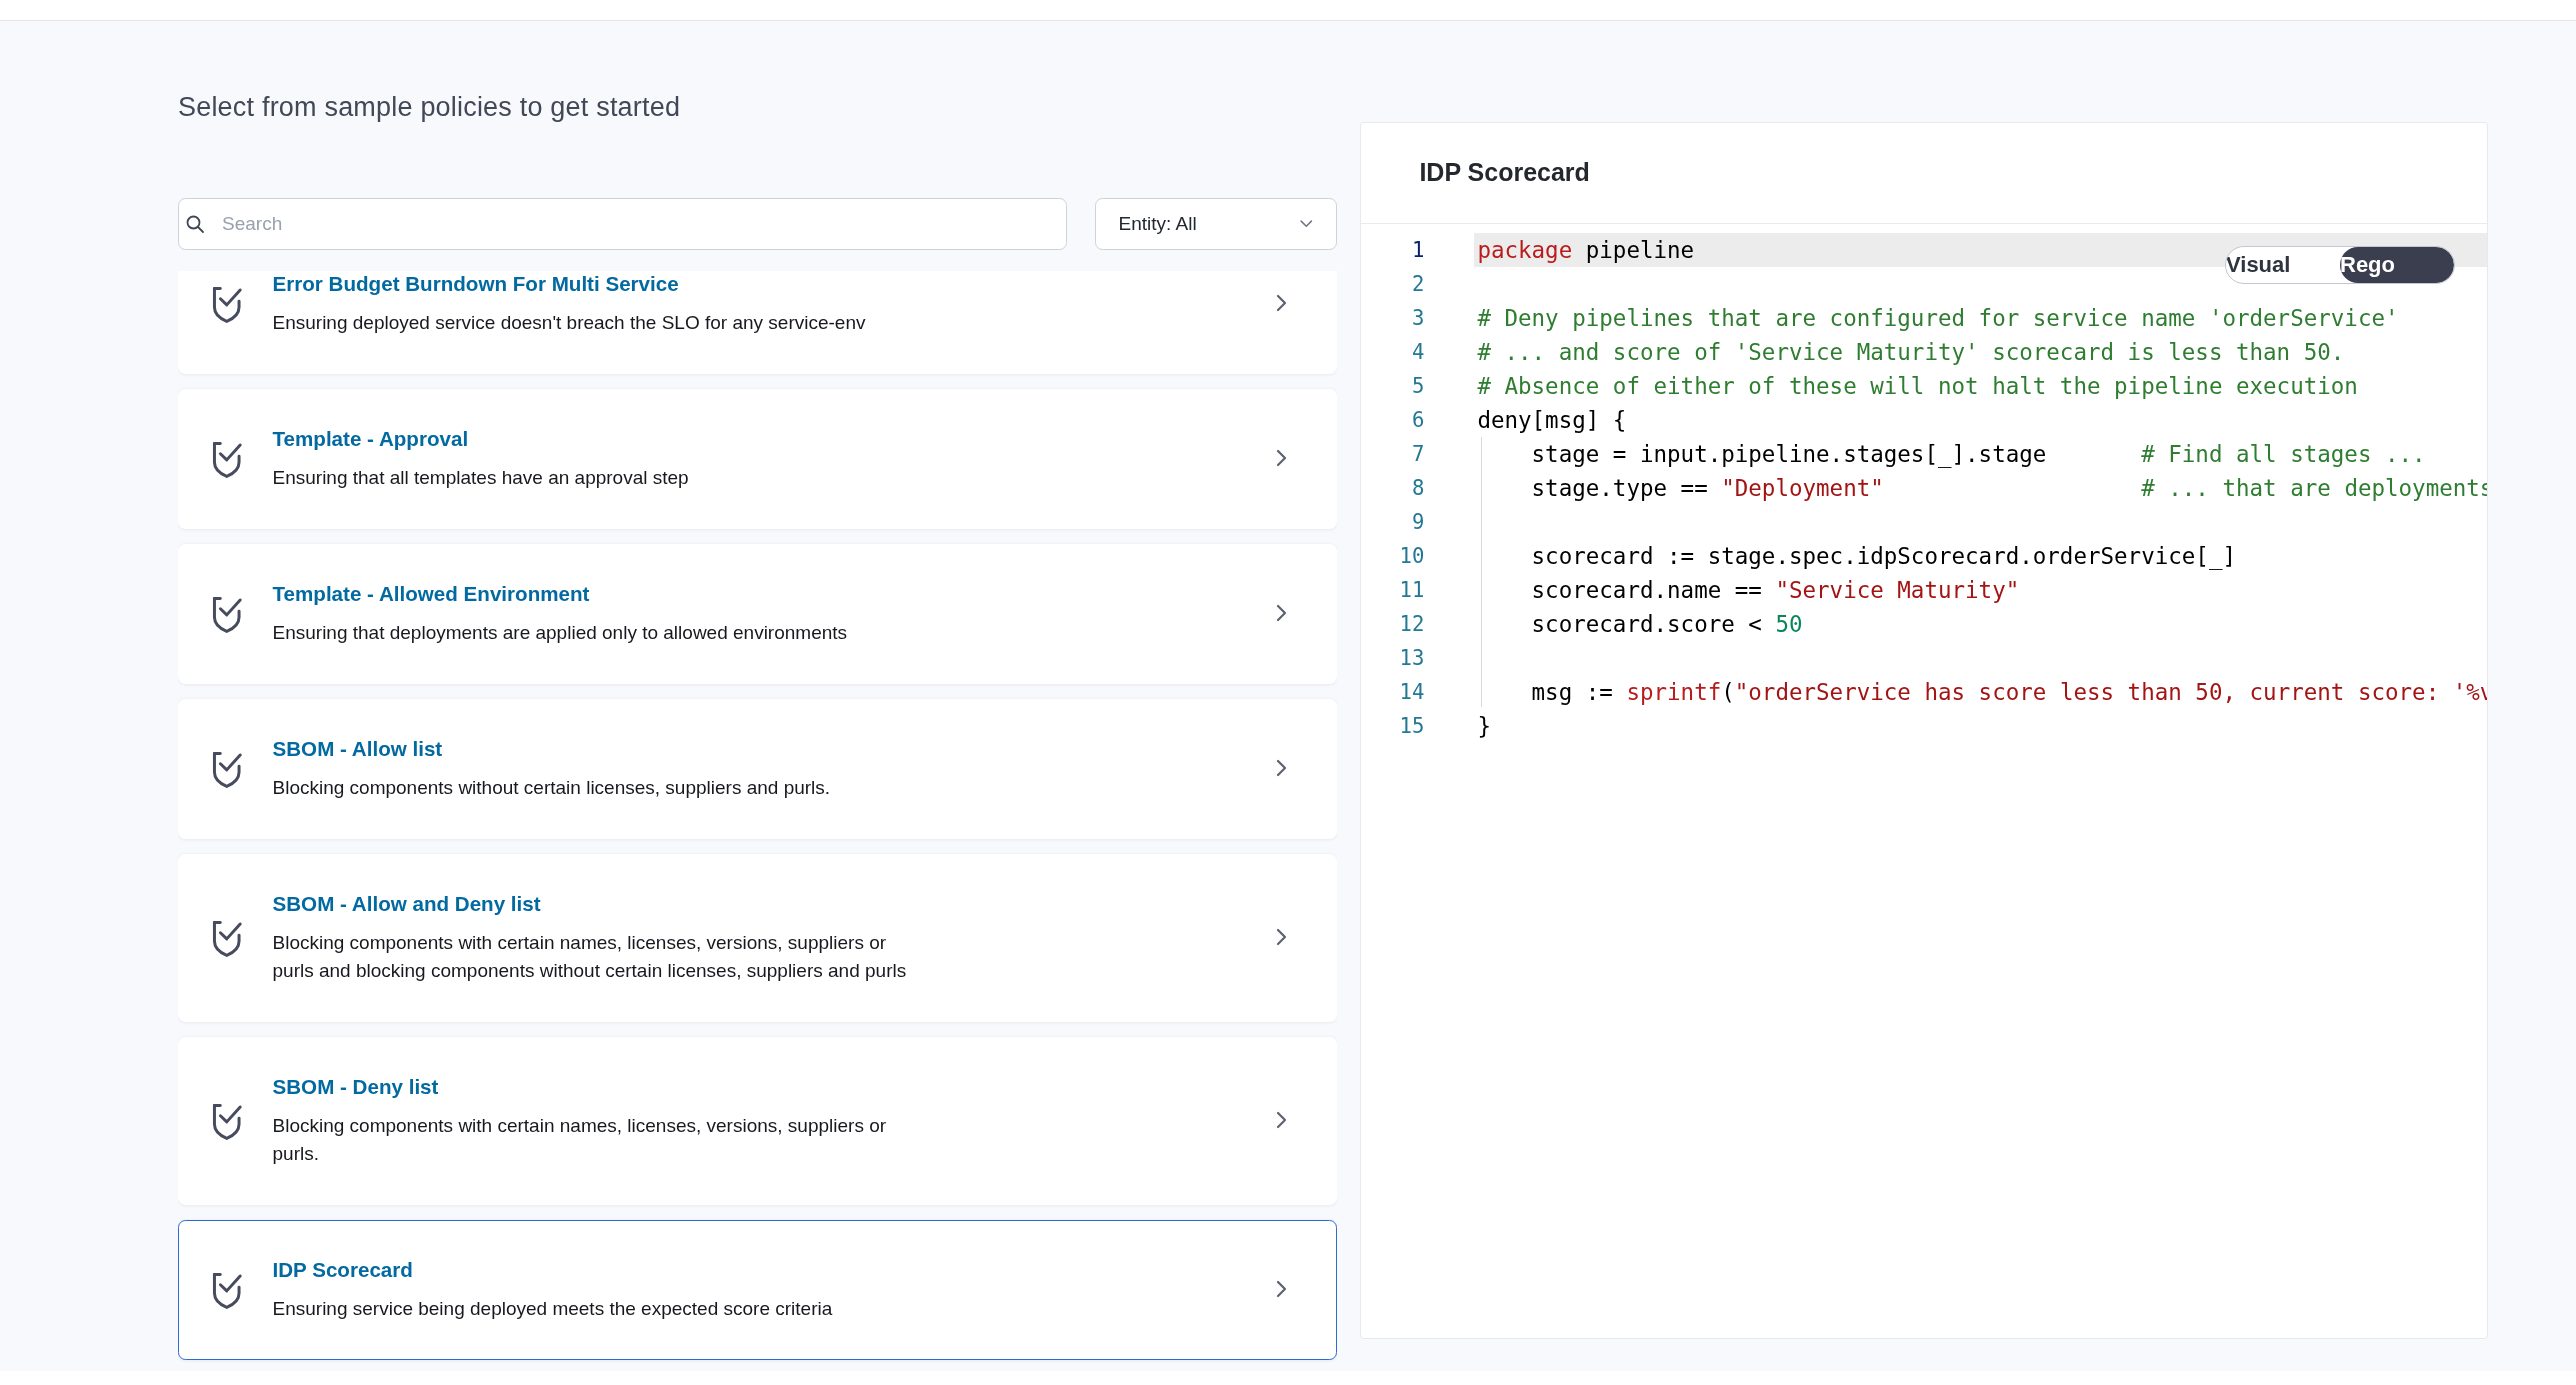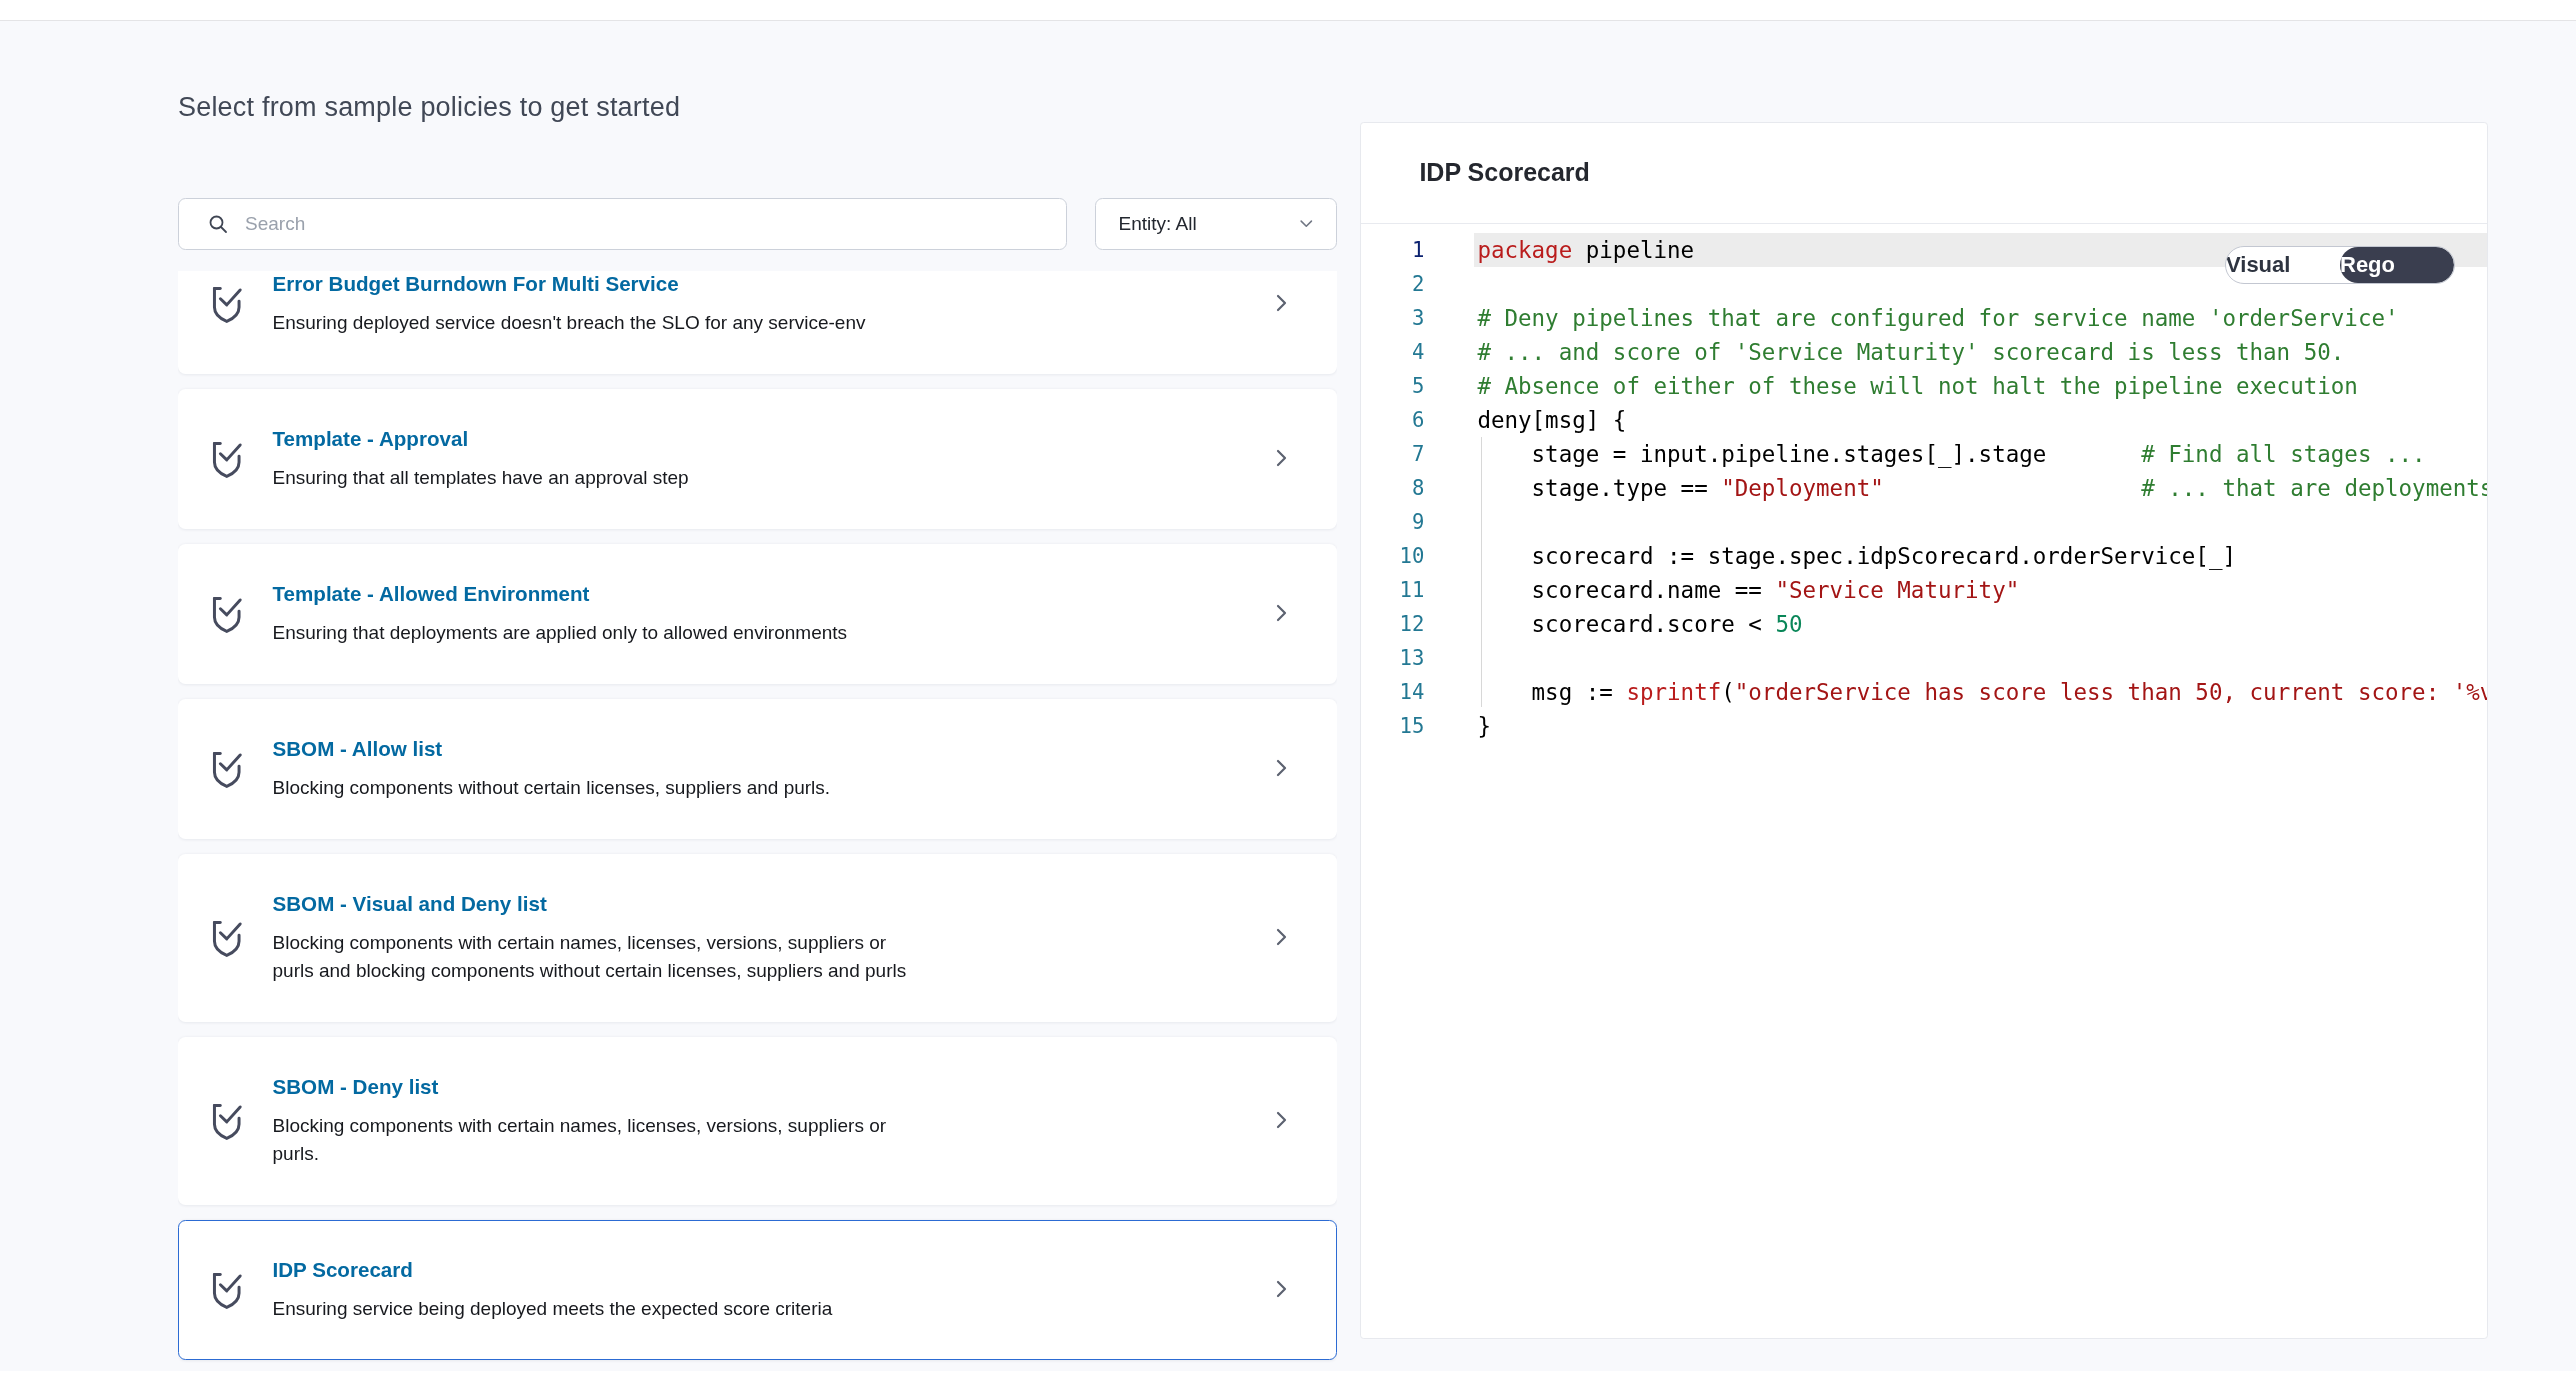--- a/index.html
+++ b/index.html
@@ -11,21 +11,21 @@
   .bottombar { height:15px; background:#ffffff; }
 
   .page-title { padding-top:71px; font-size:27px; font-weight:400; color:#414856; letter-spacing:0.2px; }
 
   .content { display:flex; gap:23.4px; margin-top:0; }
   .left-col { width:1159px; flex:none; }
 
   
   .controls { display:flex; gap:28px; margin-top:75px; }
   .search-box { flex:1; height:52px; background:#fff; border:0.9px solid #ccd1da; border-radius:7.5px;
-                display:flex; align-items:center; padding:0 27px; }
+                display:flex; align-items:center; padding:0 4px; }
   .search-box svg { flex:none; margin-right:15px; }
   .search-box input { border:none; outline:none; flex:1; font-size:19px; color:#333a45;
                       font-family:"Liberation Sans", sans-serif; background:transparent; }
   .search-box input::placeholder { color:#9aa1ac; }
   .entity-btn { width:242px; height:52px; background:#fff; border:0.9px solid #ccd1da; border-radius:7.5px;
                 display:flex; align-items:center; justify-content:space-between; padding:0 19px 0 22.5px;
                 font-size:19px; color:#23272f; font-family:Liberation Sans, sans-serif; cursor:pointer; }
 
   
   .policy-list { margin-top:21.5px; height:1094px; overflow:hidden; }
@@ -173,21 +173,21 @@
 
   <div class="card">
     <span class="card-icon">
       <svg width="41" height="45" viewBox="0 0 22 24" fill="none" stroke="#464b5e" stroke-width="1.6" stroke-linecap="round" stroke-linejoin="round">
         <path d="M4 3.4h3.1"></path>
         <path d="M4 3.4v10.1c0 3.4 2.8 6 6.6 7.6 3.8-1.6 6.6-4.2 6.6-7.6v-3.2"></path>
         <path d="M7.2 8.9l3.4 3.3 7.2-8"></path>
       </svg>
     </span>
     <div class="card-body">
-      <div class="card-title">SBOM - Visual and Deny list</div>
+      <div class="card-title">SBOM - Allow and Deny list</div>
       <div class="card-desc">Blocking components with certain names, licenses, versions, suppliers or purls and blocking components without certain licenses, suppliers and purls</div>
     </div>
     <span class="card-chevron">
       <svg width="24" height="28" viewBox="0 0 24 24" fill="none" stroke="#5c6270" stroke-width="2.2" stroke-linecap="round" stroke-linejoin="round">
         <path d="M9 5l7 7-7 7"></path>
       </svg>
     </span>
   </div>
 
   <div class="card">

